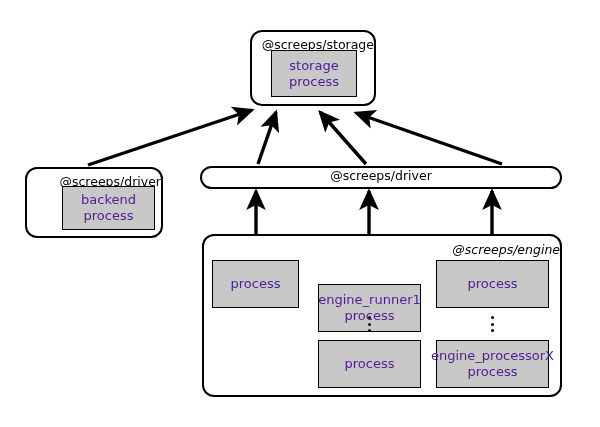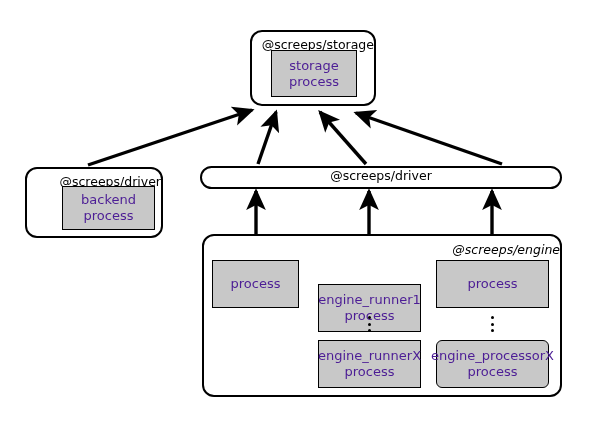--- a/index.html
+++ b/index.html
@@ -159,22 +159,21 @@
       <i></i>
       <i></i>
   </div>
   <div class="ellipsis-v" style="left:491px; top:316px; width:3px; height:16px;">
     <i></i>
       <i></i>
       <i></i>
   </div>
 
   <div class="proc-box" style="left:318px; top:340px; width:103px; height:48px;">
-    <span class="proc-line">engine_runnerX</span>
     <span class="proc-line">process</span>
   </div>
 
-  <div class="proc-box" style="left:436px; top:340px; width:113px; height:48px;border-radius:6px;">
+  <div class="proc-box" style="left:436px; top:340px; width:113px; height:48px;">
     <span class="proc-line">engine_processorX</span>
     <span class="proc-line">process</span>
   </div>
 
 </div>
 
 </body></html>

